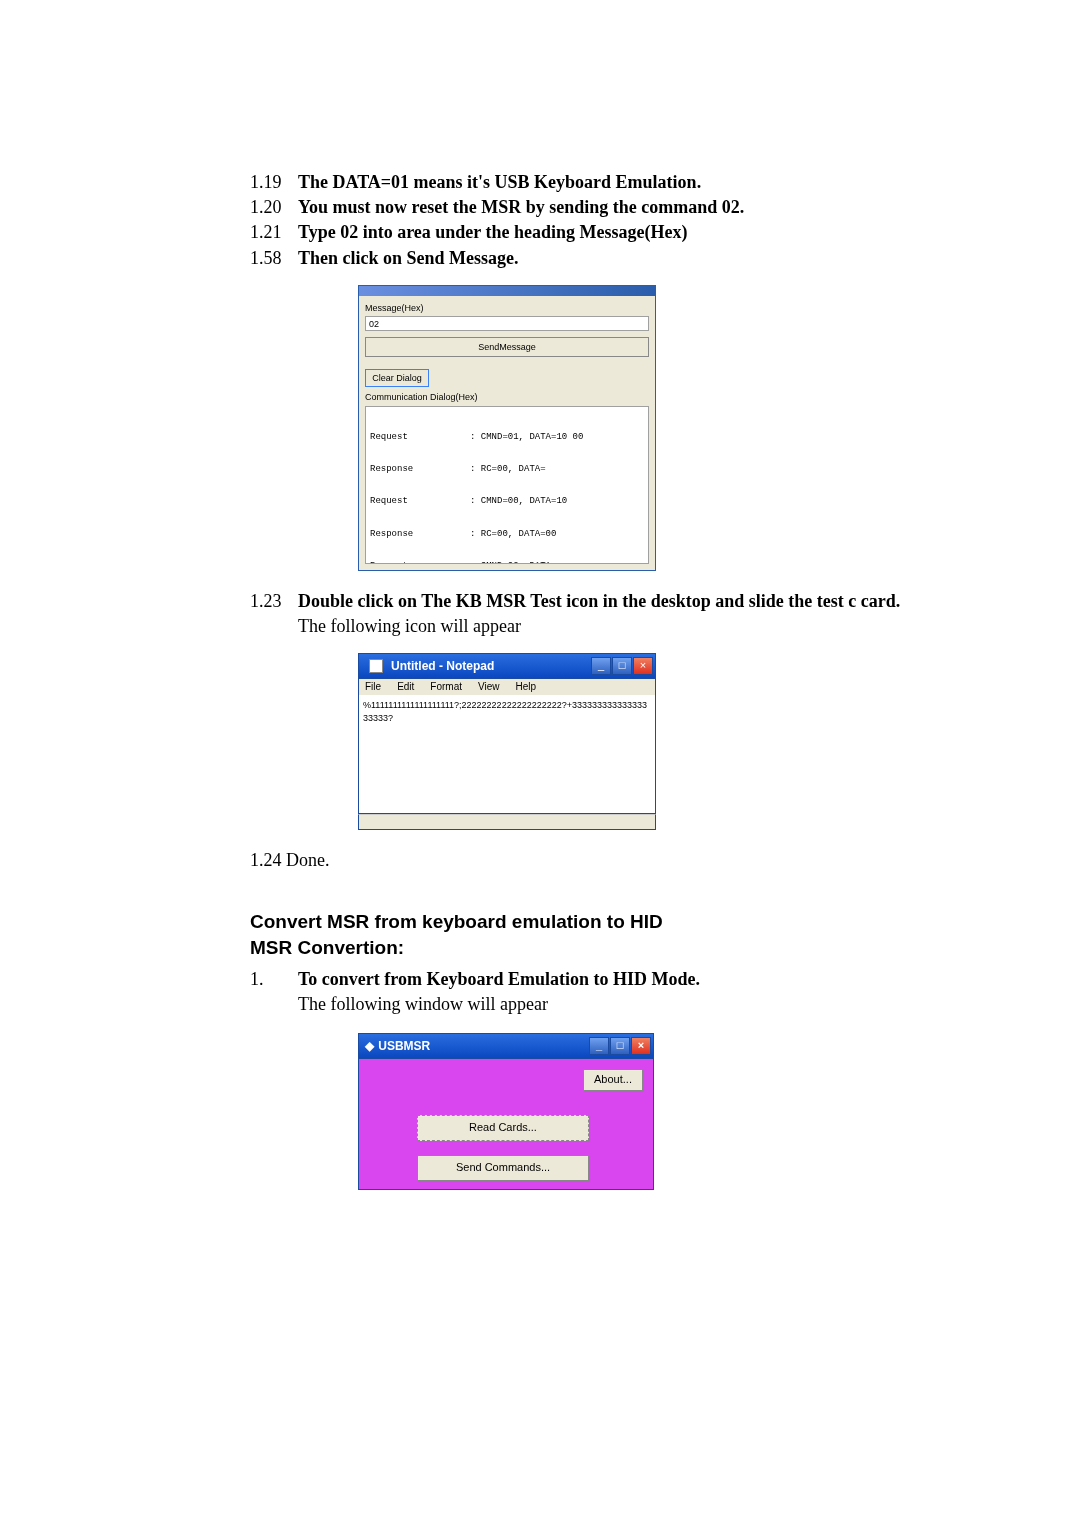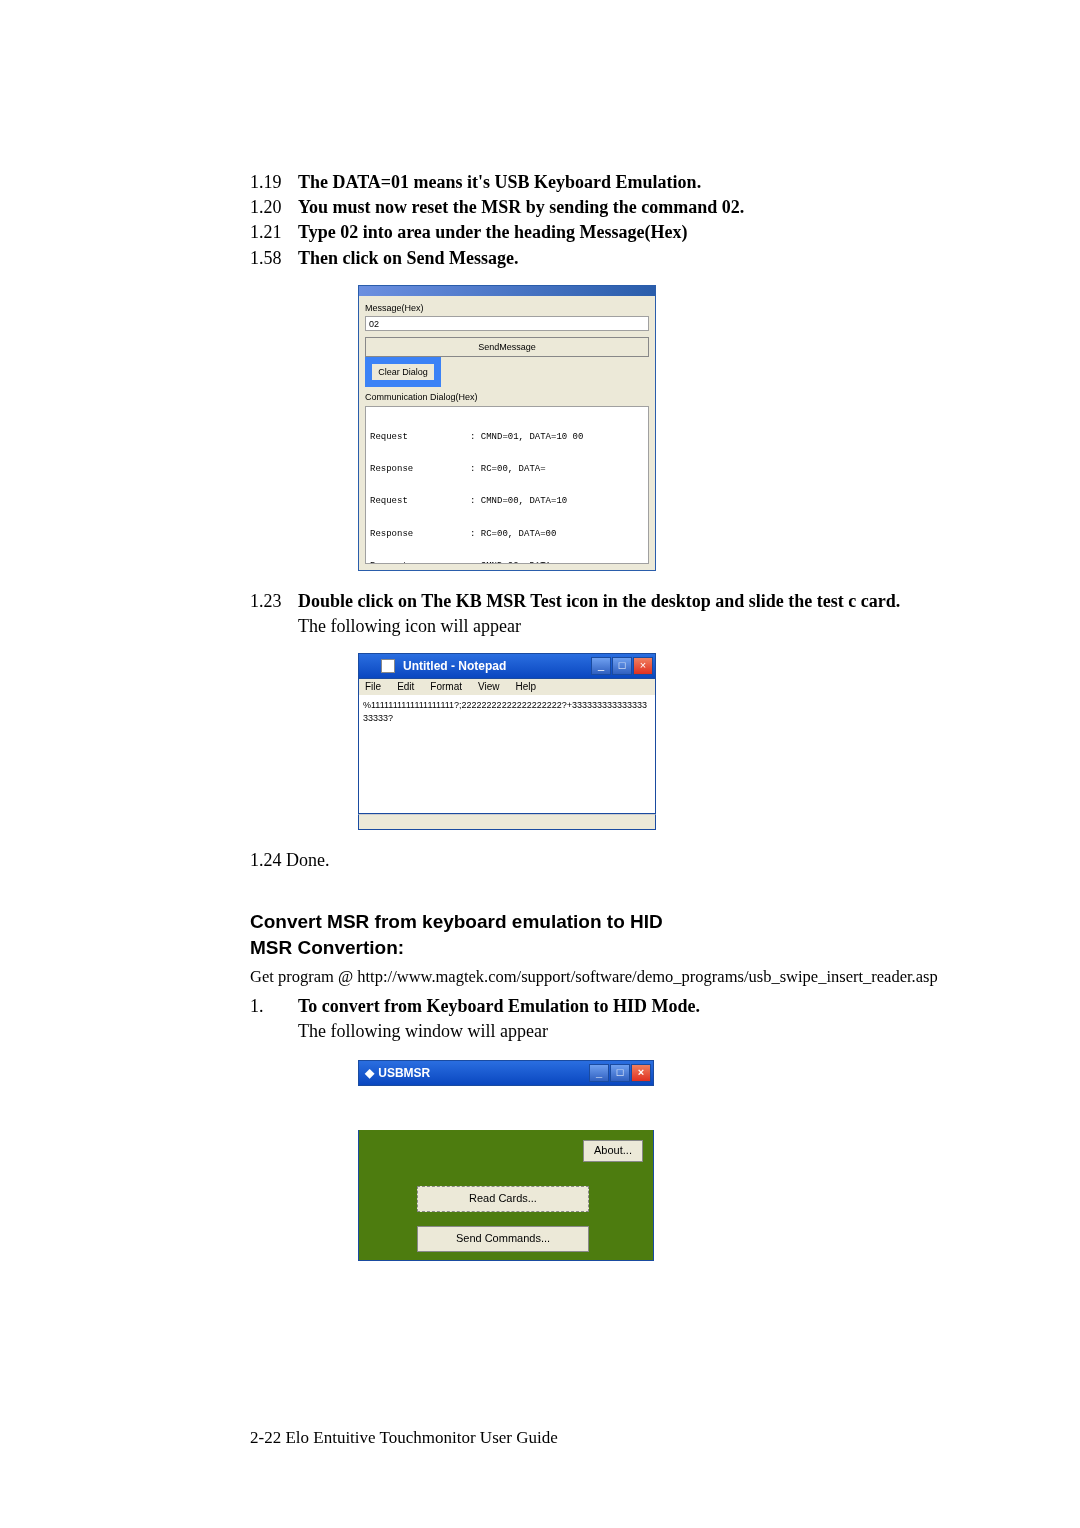--- a/index.html
+++ b/index.html
@@ -35,21 +35,21 @@
   overflow: hidden;
 }
 .fig1-titlebar {
   position: absolute; left: 0; right: 0; top: 0; height: 10px;
   background: linear-gradient(to right,#6b8fe0,#2a5dab);
 }
 .fig1-body { position: relative; top: 10px; padding: 2px 6px 2px 6px; }
 .fig1-label { font-size: 9px; color: #000; margin: 4px 0 0 0; }
 .fig1-input { margin-top: 2px; border: 1px solid #a0a0a0; background: #fff; height: 13px; padding: 0 3px; display:flex; align-items:center; font-size:9px; }
 .fig1-btn-wide { margin-top: 6px; border: 1px solid #888; background: #ece9d8; text-align: center; height: 18px; display:flex; align-items:center; justify-content:center; font-size:9px; }
-.fig1-btn-small { border: 7px solid #3b82f6; background: #ece9d8; text-align: center; width: 62px; height: 16px; display:flex; align-items:center; justify-content:center; font-size:9px; }
+.fig1-btn-small { margin-top: 12px; border: 1px solid #3b82f6; background: #ece9d8; text-align: center; width: 62px; height: 16px; display:flex; align-items:center; justify-content:center; font-size:9px; }
 .fig1-textarea {
   margin-top: 2px;
   border: 1px solid #a0a0a0; background: #fff;
   height: 150px; padding: 3px 4px;
   font-family: "Courier New", monospace; font-size: 9px; line-height: 1.2;
   white-space: pre; overflow: hidden;
 }
 .fig1-textarea-row { display:flex;gap:36px; }
 .fig1-textarea-row .col1 { width: 64px; }
 .figure2 {
@@ -57,21 +57,21 @@
   width: 298px;
   position: relative;
 }
 .fig2-titlebar {
   height: 24px;
   background: linear-gradient(to bottom,#2a6ee0,#0a47c0);
   border: 1px solid #1a4ba0;
   color: #fff;
   display: flex; align-items: center; justify-content: space-between;
   font-size: 12px; font-family: Tahoma, Arial, sans-serif;
-  padding-left: 22px;
+  padding-left: 10px;
 }
 .fig2-title-icon { width: 12px; height: 12px; background: #fff; border:1px solid #888; margin-right:4px; }
 .fig2-title-left { display:flex; align-items:center; gap:4px; font-weight:bold; }
 .fig2-ctrls { display:flex; gap:1px; padding-right:2px; }
 .fig2-ctrl { width: 18px; height: 16px; background: linear-gradient(to bottom,#6fa0f0,#3060c0); border:1px solid #1a4ba0; color:#fff; display:flex; align-items:center; justify-content:center; font-size:11px; }
 .fig2-ctrl.close { background: linear-gradient(to bottom,#f08060,#e03020); }
 .fig2-menubar { height: 16px; background:#ece9d8; border-left:1px solid #1a4ba0; border-right:1px solid #1a4ba0; font-size:10px; font-family:Tahoma,Arial,sans-serif; display:flex; align-items:center; gap:16px; padding-left:6px; color:#000; }
 .fig2-body { border:1px solid #1a4ba0; border-top:none; background:#fff; height:110px; padding:4px; font-family:Tahoma,Arial,sans-serif; font-size:9px; word-break:break-all; }
 .fig2-status { height:14px; border:1px solid #1a4ba0; border-top:1px solid #ccc; background:#ece9d8; }
 .section-head { font-family: Arial, Helvetica, sans-serif; font-weight: bold; font-size: 19px; margin-top: 36px; line-height:1.35; }
@@ -81,21 +81,21 @@
   width: 296px;
 }
 .fig3-titlebar {
   height: 24px;
   background: linear-gradient(to bottom,#2a6ee0,#0a47c0);
   border:1px solid #1a4ba0;
   display:flex; align-items:center; justify-content:space-between;
   color:#fff; font-family:Tahoma,Arial,sans-serif; font-size:12px; font-weight:bold;
   padding-left:6px;
 }
-.fig3-body { border:1px solid #1a4ba0; border-top:none; background:#4d7c0f; height:130px; position:relative;margin-top:44px; }
+.fig3-body { border:1px solid #1a4ba0; border-top:none; background:#d946ef; height:130px; position:relative; }
 .fig3-btn { position:absolute; border:1px solid #888; background:#ece9d8; font-family:Tahoma,Arial,sans-serif; font-size:11px; display:flex; align-items:center; justify-content:center; }
 .fig3-about { right:10px; top:10px; width:58px; height:20px; }
 .fig3-read { left:58px; top:56px; width:170px; height:24px; border:1px dashed #888; }
 .fig3-send { left:58px; top:96px; width:170px; height:24px; }
 .footer { position:absolute; left:250px; bottom:78px; font-size:17px; }
 </style>
 </head>
 <body>
 
 <div class="page">
@@ -170,21 +170,20 @@
     </div>
     <div class="fig2-status"></div>
   </div>
 
   <div>1.24 Done.</div>
 
   <div class="section-head">
     <span>Convert MSR from keyboard emulation to HID</span><br>
     <span>MSR Convertion:</span>
   </div>
-  <div class="url-line">Get program @ http://www.magtek.com/support/software/demo_programs/usb_swipe_insert_reader.asp</div>
 
   <div class="numitem" style="margin-top:6px;">
     <span class="numlabel">1.</span>
     <span class="numtext">To convert from Keyboard Emulation to HID Mode.</span>
   </div>
   <div class="indent-text">The following window will appear</div>
 
   <div class="figure3">
     <div class="fig3-titlebar">
       <div class="fig2-title-left">
@@ -197,15 +196,14 @@
         <span class="fig2-ctrl close">×</span>
       </div>
     </div>
     <div class="fig3-body">
       <div class="fig3-btn fig3-about">About...</div>
       <div class="fig3-btn fig3-read">Read Cards...</div>
       <div class="fig3-btn fig3-send">Send Commands...</div>
     </div>
   </div>
 
-  <div class="footer">2-22   Elo Entuitive Touchmonitor User Guide</div>
 
 </div>
 
 </body></html>

